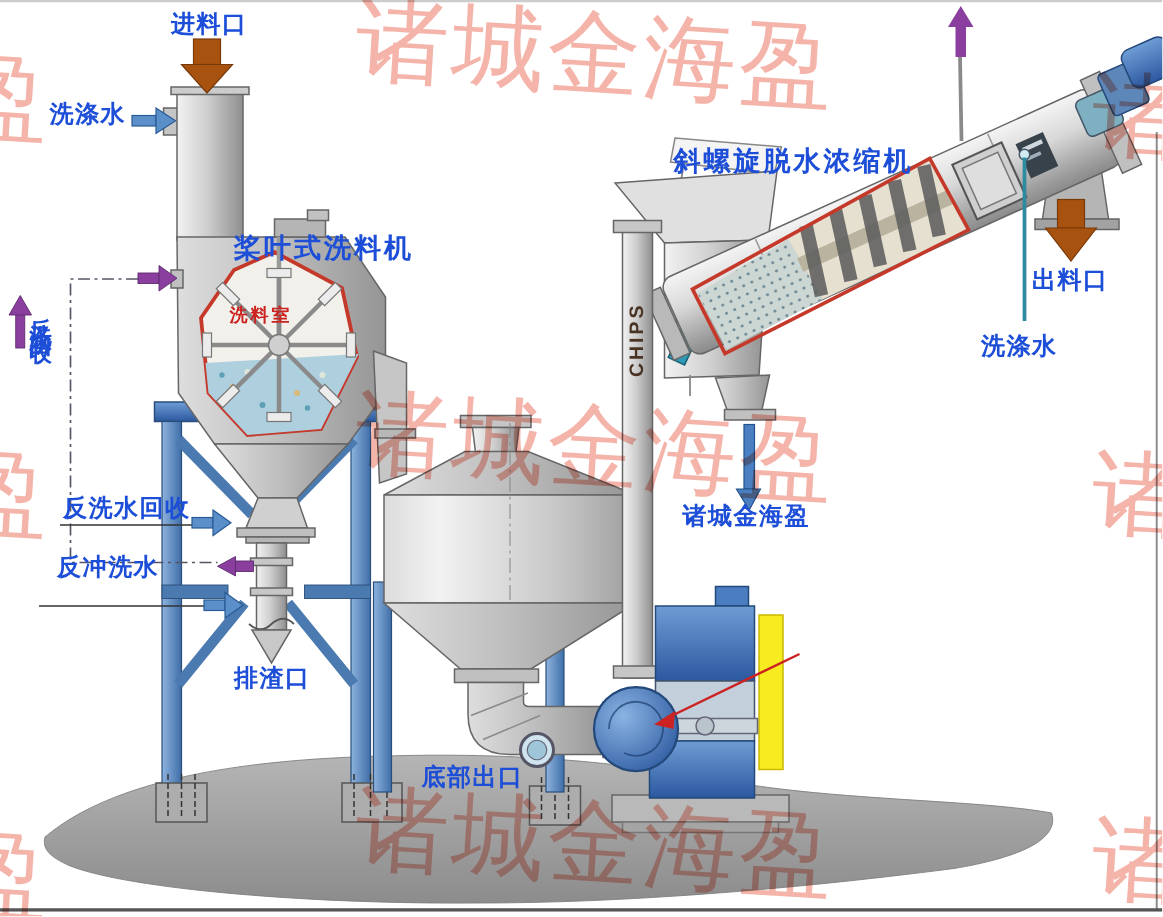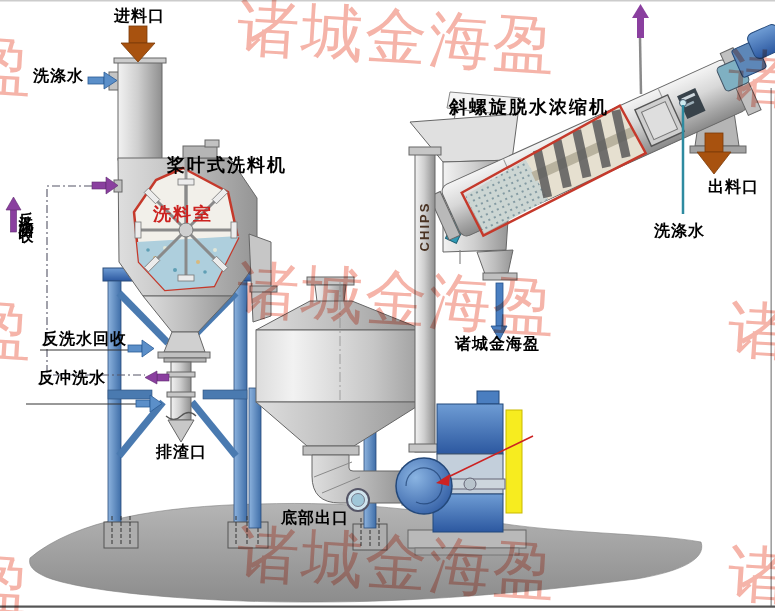--- a/index.html
+++ b/index.html
@@ -1,23 +1,23 @@
 <!DOCTYPE html>
 <html><head>
 <meta charset="utf-8">
 <style>
   html,body{margin:0;padding:0;background:#fff;}
   .stage{position:relative;width:775px;height:611px;overflow:hidden;background:#fff;
          font-family:"Liberation Sans","DejaVu Sans",sans-serif;}
   .stage svg{position:absolute;left:0;top:0;}
   
-  .lbl{position:absolute;font-weight:bold;color:#000000;font-size:16px;
+  .lbl{position:absolute;font-weight:bold;color:#1d4ed8;font-size:16px;
        letter-spacing:1px;white-space:nowrap;z-index:30;}
   .lbl.big{font-size:18px;letter-spacing:2px;margin-top:43px;}
-  .lbl.red{color:#cc2220;font-size:18px;letter-spacing:2px;}
+  .lbl.red{color:#cc2220;font-size:12px;letter-spacing:2px;}
   .lbl.vert{writing-mode:vertical-rl;text-orientation:upright;font-size:15px;
             letter-spacing:4px;line-height:17px;}
   .lbl.chips{font-size:13px;color:#4a3323;letter-spacing:2px;width:70px;text-align:center;
              transform:rotate(-90deg);transform-origin:center;}
   
   .wm{position:absolute;font-size:62px;color:#ef8574;opacity:.62;z-index:20;
       mix-blend-mode:multiply;white-space:nowrap;line-height:1;font-weight:400;
       transform:rotate(3.5deg);letter-spacing:2px;pointer-events:none;}
 </style>
 </head>
@@ -322,26 +322,26 @@
   <div class="wm" style="left:237px;top:532px">诸城金海盈</div>
   <div class="wm" style="left:-30px;top:36px">盈</div>
   <div class="wm" style="left:-30px;top:300px">盈</div>
   <div class="wm" style="left:-30px;top:554px">盈</div>
   <div class="wm" style="left:728px;top:48px">诸</div>
   <div class="wm" style="left:728px;top:300px">诸</div>
   <div class="wm" style="left:728px;top:544px">诸</div>
 
   <div class="lbl" style="left:114px;top:6px">进料口</div>
   <div class="lbl" style="left:33px;top:66px">洗涤水</div>
-  <div class="lbl big" style="left:167px;top:110px">桨叶式洗料机</div>
+  <div class="lbl big" style="left:156px;top:110px">桨叶式洗料机</div>
   <div class="lbl red" style="left:153px;top:202px">洗料室</div>
   <div class="lbl vert" style="left:18px;top:200px">反洗水回收</div>
   <div class="lbl" style="left:42px;top:329px">反洗水回收</div>
   <div class="lbl" style="left:38px;top:368px">反冲洗水</div>
   <div class="lbl" style="left:156px;top:442px">排渣口</div>
   <div class="lbl chips" style="left:389px;top:219px">CHIPS</div>
   <div class="lbl big" style="left:449px;top:52px">斜螺旋脱水浓缩机</div>
-  <div class="lbl" style="left:708px;top:177px">出料口</div>
+  <div class="lbl" style="left:688px;top:177px">出料口</div>
   <div class="lbl" style="left:654px;top:221px">洗涤水</div>
   <div class="lbl" style="left:455px;top:334px">诸城金海盈</div>
   <div class="lbl" style="left:281px;top:508px">底部出口</div>
 
 </div>
 
 </body></html>

